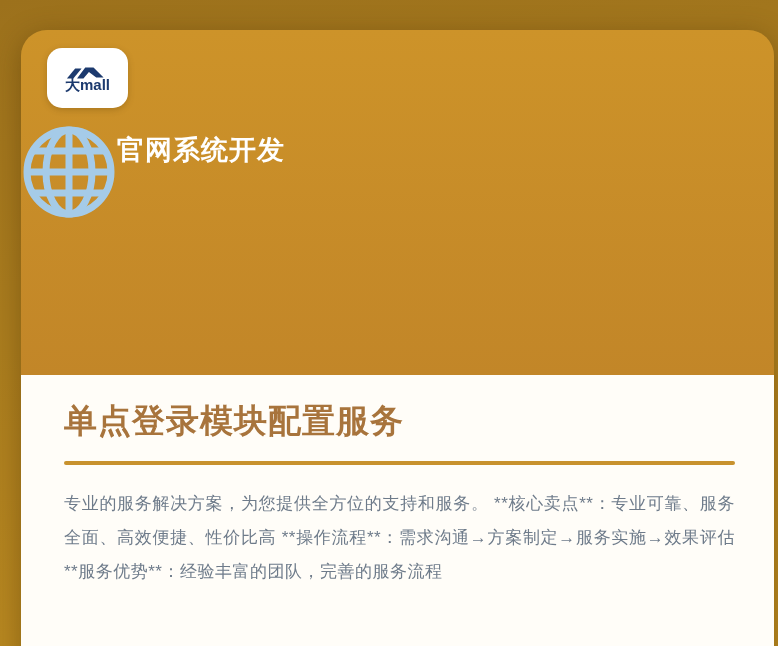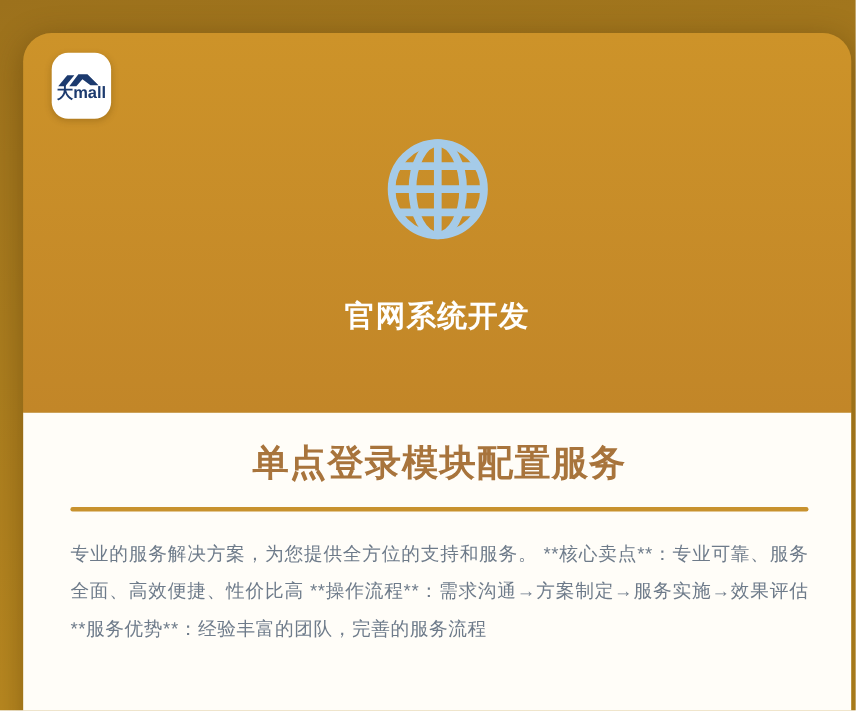--- a/index.html
+++ b/index.html
@@ -35,40 +35,40 @@
     box-shadow:0 6px 28px rgba(70,45,0,.40);
   }
   .card-header{
     position:relative;
     height:345px;
     background:linear-gradient(180deg,var(--gold-top) 0%,var(--gold-bottom) 100%);
   }
   .logo-box{
     position:absolute;
     left:26px;top:18px;
-    width:54px;height:60px;
+    width:81px;height:60px;
     background:#fff;
     border-radius:15px;
     display:flex;flex-direction:column;
     align-items:center;justify-content:center;
     box-shadow:0 2px 6px rgba(80,50,0,.25);
     cursor:pointer;
   }
   .logo-roof{display:block;margin-bottom:-4px;}
   .logo-text{
     color:var(--logo-navy);
     font-weight:bold;
     font-size:15px;
     letter-spacing:0;
     line-height:1;
   }
   .hero{
     position:absolute;
     left:0;right:0;top:0;
-    display:flex;flex-direction:column;
+    display:flex;flex-direction:row;
     align-items:center;
   }
   .globe{
     margin-top:94px;
     display:block;
   }
   .hero-title{
     margin-top:49px;
     color:#ffffff;
     font-size:27px;
@@ -80,21 +80,20 @@
     background:var(--white-bg);
     height:315px;
     padding:27px 39px 40px 43px;
   }
   .page-title{
     color:var(--heading-brown);
     font-size:33px;
     font-weight:bold;
     letter-spacing:1px;
     line-height:1.15;
-    text-align:center;
   }
   .divider{
     margin-top:21px;
     height:4px;
     width:100%;
     background:var(--divider-gold);
     border-radius:2px;
   }
   .description{
     margin-top:22px;

